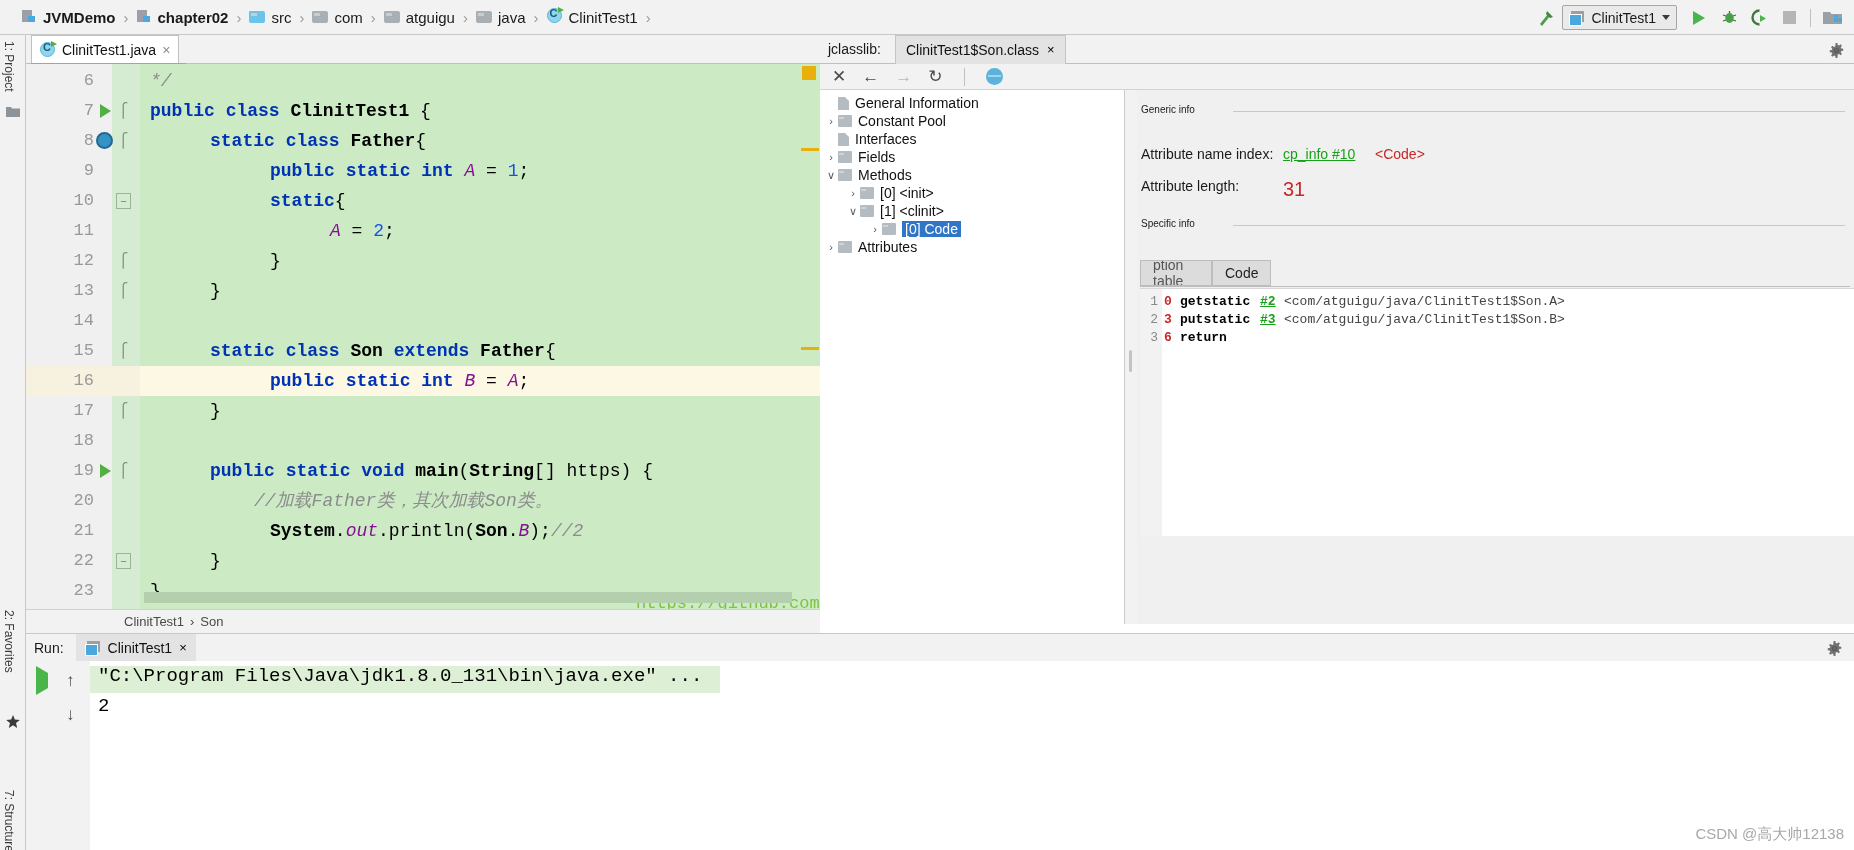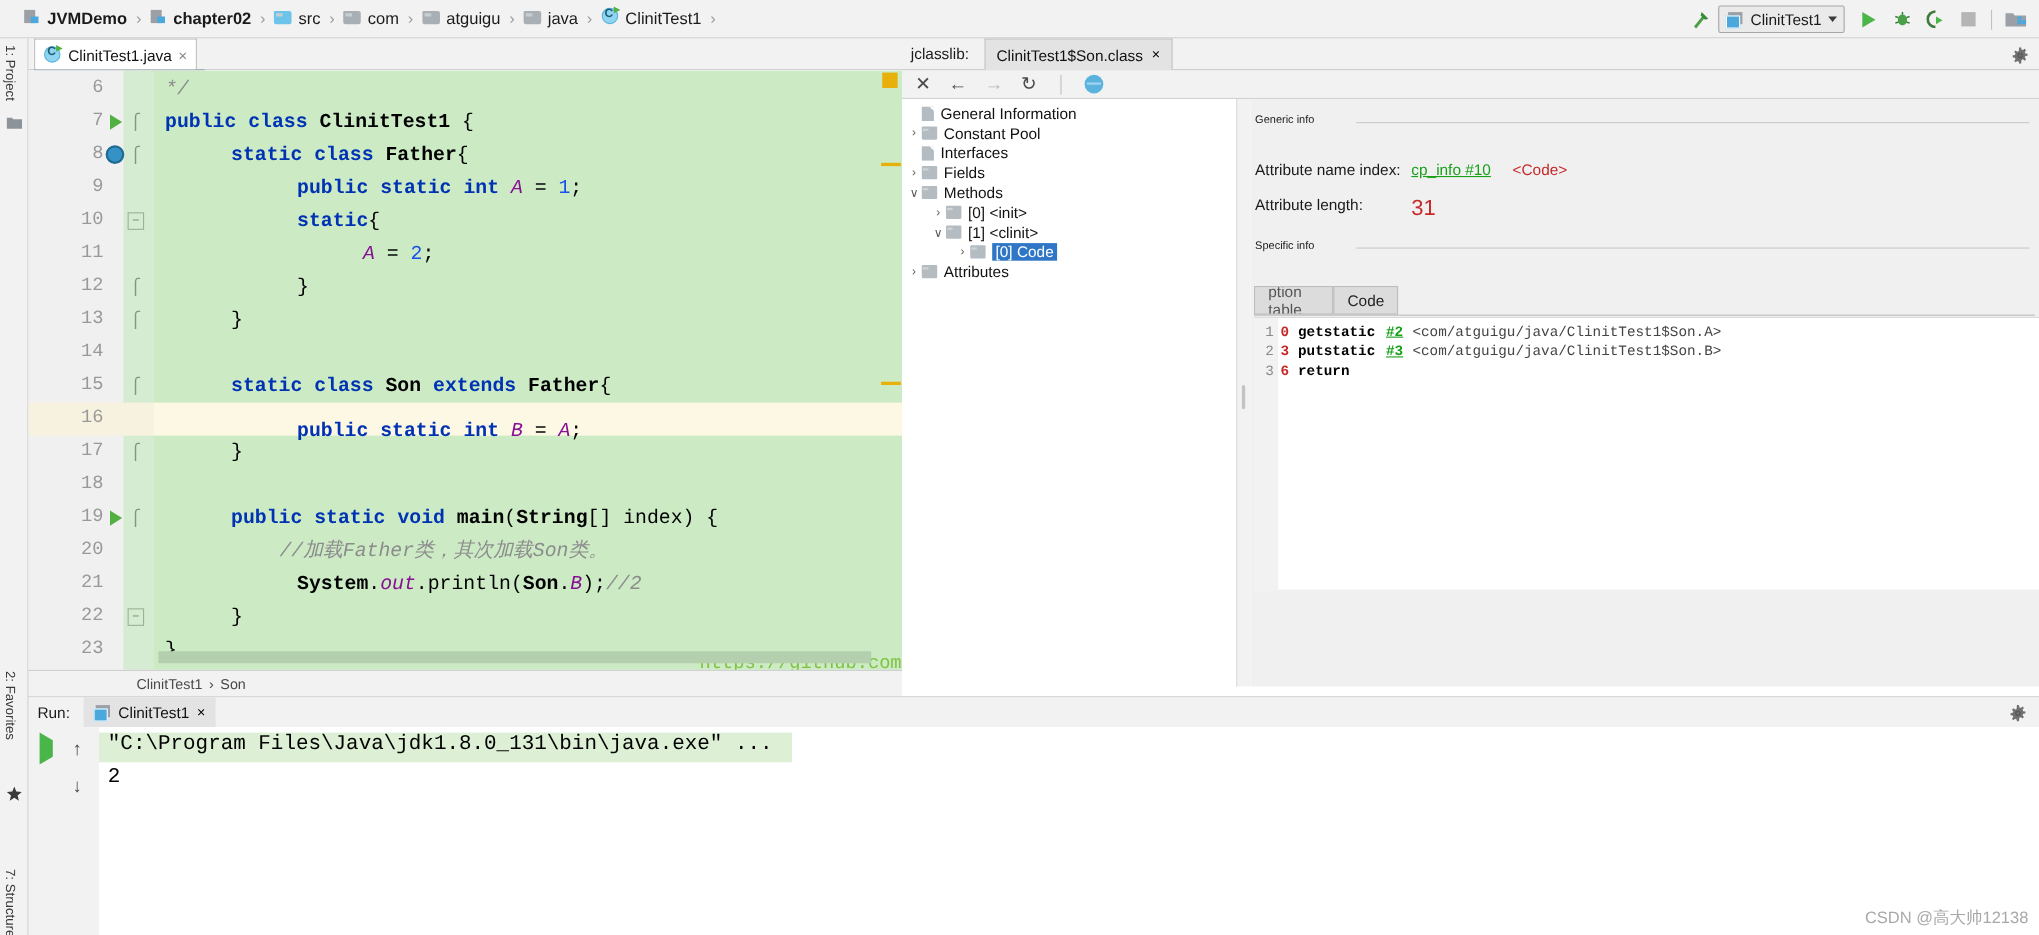--- a/index.html
+++ b/index.html
@@ -398,29 +398,29 @@
         <div class="lnum" style="top: 212px;">13</div>
         <div class="fold-brace" style="top: 218px;">⎧</div>
         <div class="codeline" style="top: 212px; left: 184px;"><span class="plain">}</span></div>
         <div class="lnum" style="top: 242px;">14</div>
         <div class="lnum" style="top: 272px;">15</div>
         <div class="fold-brace" style="top: 278px;">⎧</div>
         <div class="codeline" style="top: 272px; left: 184px;"><span class="kw">static </span><span class="kw">class </span><span class="cls">Son </span><span class="kw">extends </span><span class="cls">Father</span><span class="plain">{</span></div>
         <div class="hl-gut" style="top: 302px;"></div>
         <div class="hl-row" style="top: 302px;"></div>
         <div class="lnum" style="top: 302px;">16</div>
-        <div class="codeline" style="top: 313px; left: 244px;"><span class="kw">public </span><span class="kw">static </span><span class="kw">int </span><span class="fld">B</span><span class="plain"> = </span><span class="fld">A</span><span class="plain">;</span></div>
+        <div class="codeline" style="top: 302px; left: 244px;"><span class="kw">public </span><span class="kw">static </span><span class="kw">int </span><span class="fld">B</span><span class="plain"> = </span><span class="fld">A</span><span class="plain">;</span></div>
         <div class="lnum" style="top: 332px;">17</div>
         <div class="fold-brace" style="top: 338px;">⎧</div>
         <div class="codeline" style="top: 332px; left: 184px;"><span class="plain">}</span></div>
         <div class="lnum" style="top: 362px;">18</div>
         <div class="lnum" style="top: 392px;">19</div>
         <div class="gutter-run" style="top: 400px;"></div>
         <div class="fold-brace" style="top: 398px;">⎧</div>
-        <div class="codeline" style="top: 392px; left: 184px;"><span class="kw">public </span><span class="kw">static </span><span class="kw">void </span><span class="cls">main</span><span class="plain">(</span><span class="cls">String</span><span class="plain">[] index) {</span></div>
+        <div class="codeline" style="top: 392px; left: 184px;"><span class="kw">public </span><span class="kw">static </span><span class="kw">void </span><span class="cls">main</span><span class="plain">(</span><span class="cls">String</span><span class="plain">[] https) {</span></div>
         <div class="lnum" style="top: 422px;">20</div>
         <div class="codeline" style="top: 422px; left: 228px;"><span class="cmt">//加载Father类，其次加载Son类。</span></div>
         <div class="lnum" style="top: 452px;">21</div>
         <div class="codeline" style="top: 452px; left: 244px;"><span class="cls">System</span><span class="plain">.</span><span class="fld">out</span><span class="plain">.println(</span><span class="cls">Son</span><span class="plain">.</span><span class="fld">B</span><span class="plain">);</span><span class="cmt">//2</span></div>
         <div class="lnum" style="top: 482px;">22</div>
         <div class="fold-minus" style="top: 489px;">−</div>
         <div class="codeline" style="top: 482px; left: 184px;"><span class="plain">}</span></div>
         <div class="lnum" style="top: 512px;">23</div>
         <div class="codeline" style="top: 512px; left: 124px;"><span class="plain">}</span></div>
       </div>

